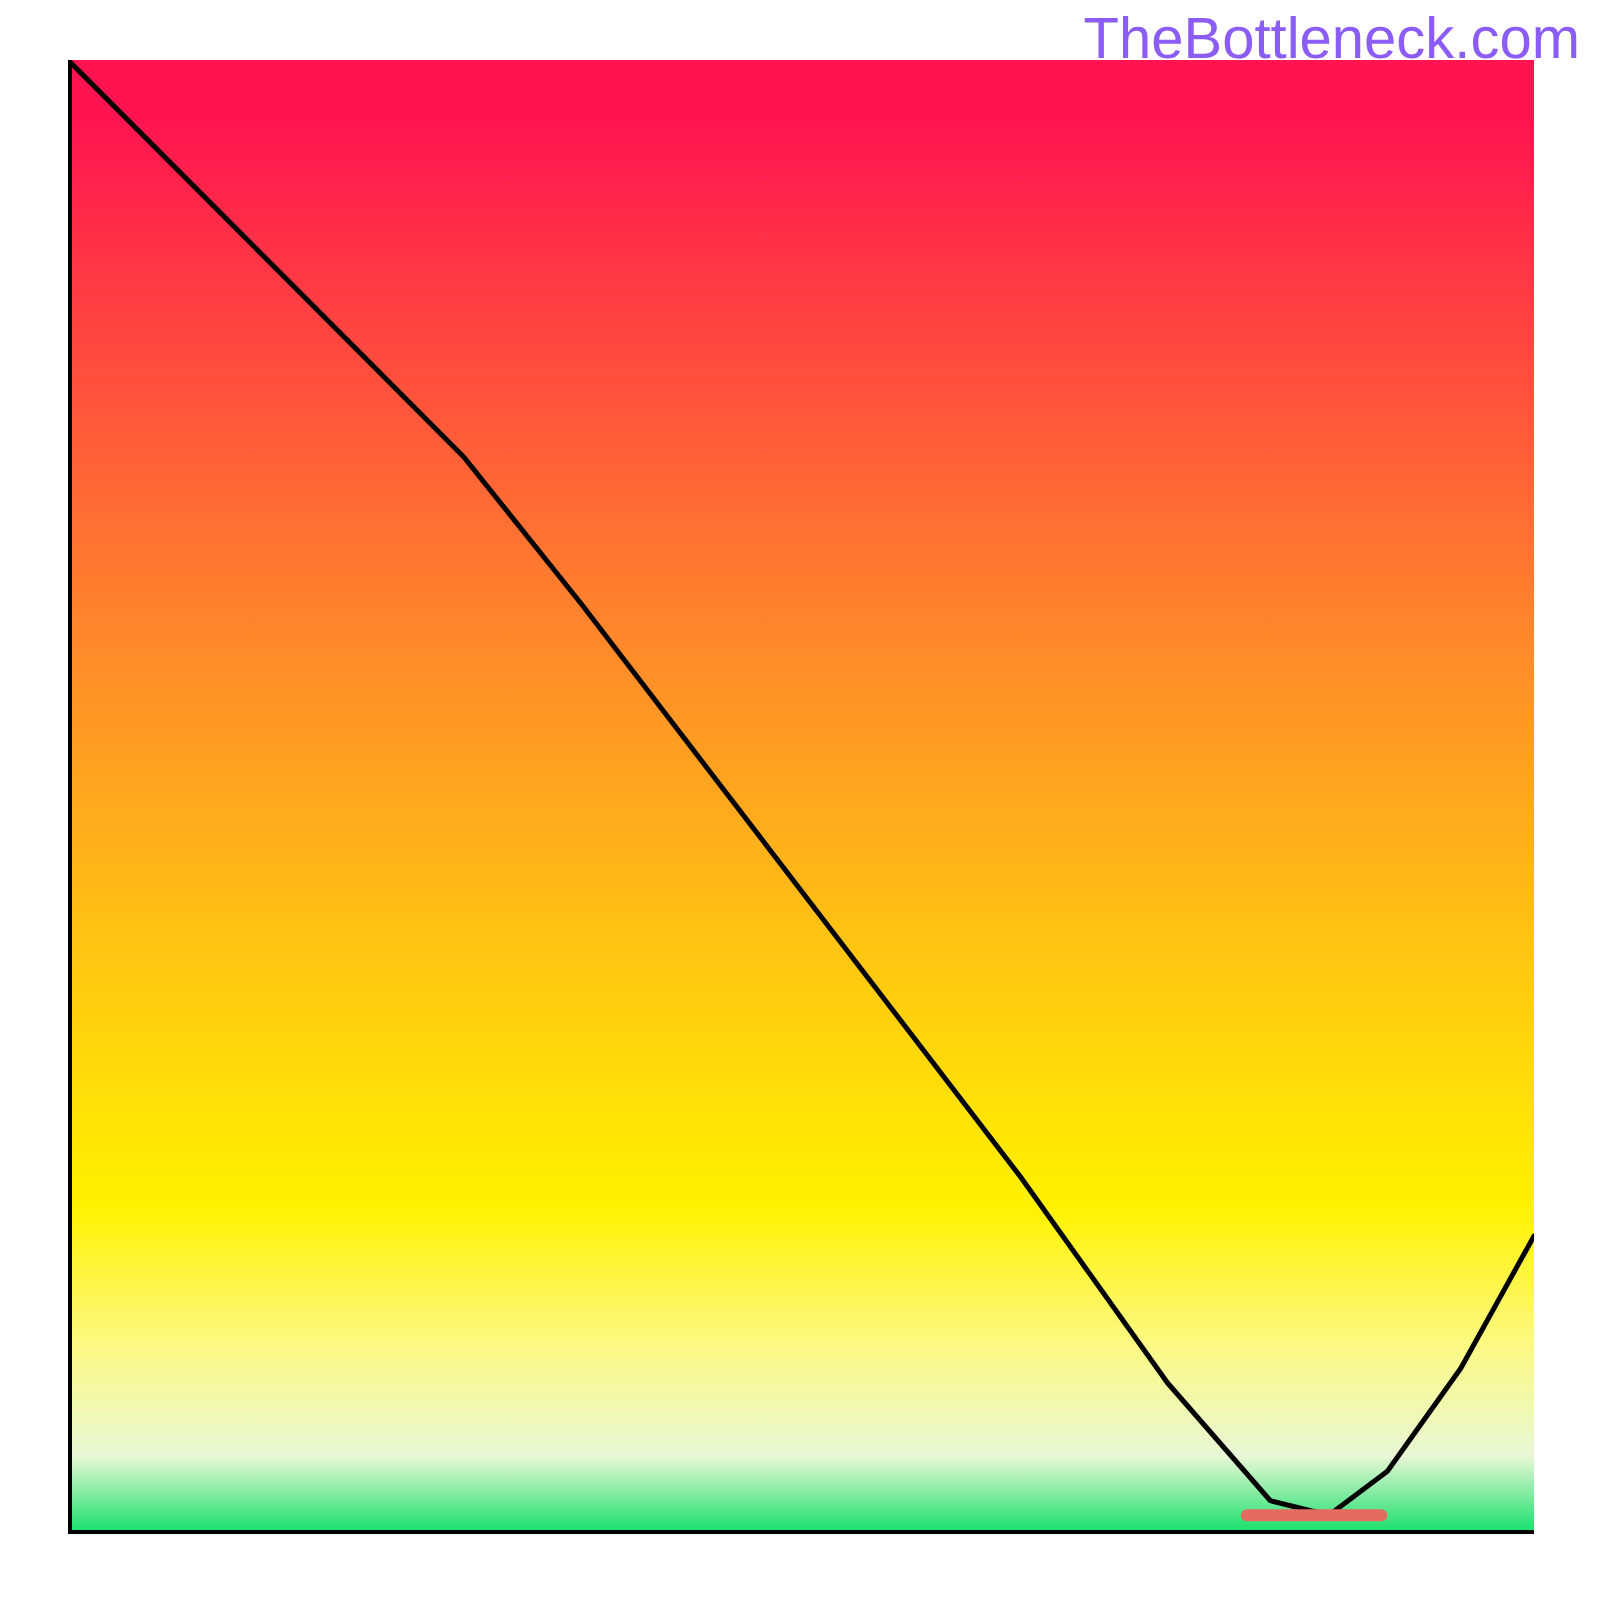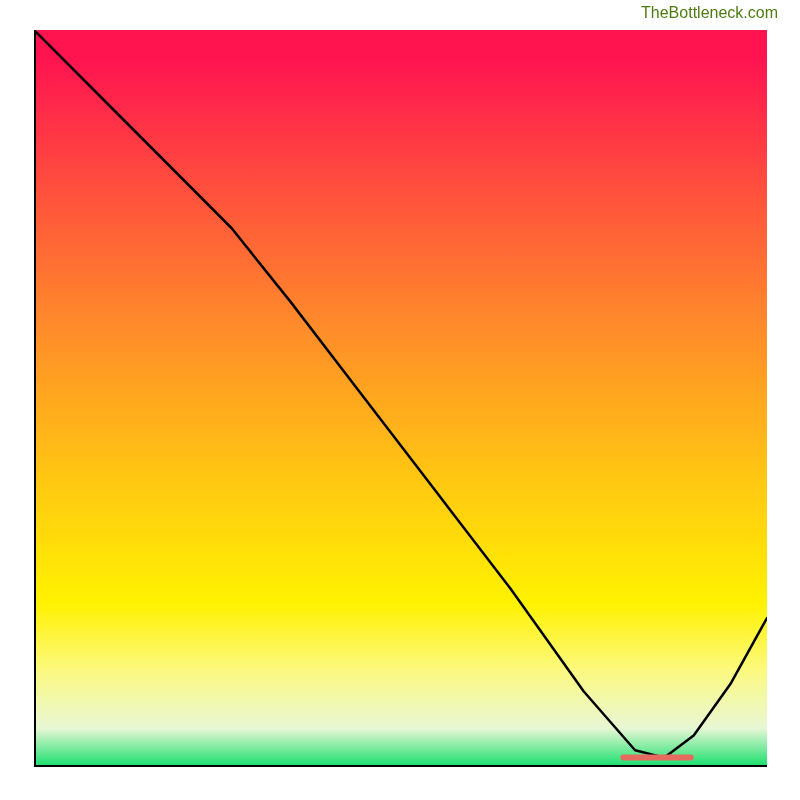--- a/index.html
+++ b/index.html
@@ -7,23 +7,23 @@
     width: 800px;
     height: 800px;
     background: #ffffff;
     font-family: Arial, Helvetica, sans-serif;
     position: relative;
     overflow: hidden;
   }
   .watermark {
     position: absolute;
     top: 4px;
-    right: 22px;
-    color: #4d7c0f;
-    font-size: 16px;
+    right: 10px;
+    color: #8b5cf6;
+    font-size: 29px;
     font-weight: 500;
     letter-spacing: 0px;
   }
   .plot {
     position: absolute;
     left: 34px;
     top: 30px;
     width: 733px;   
     height: 735px;  
     overflow: hidden;

